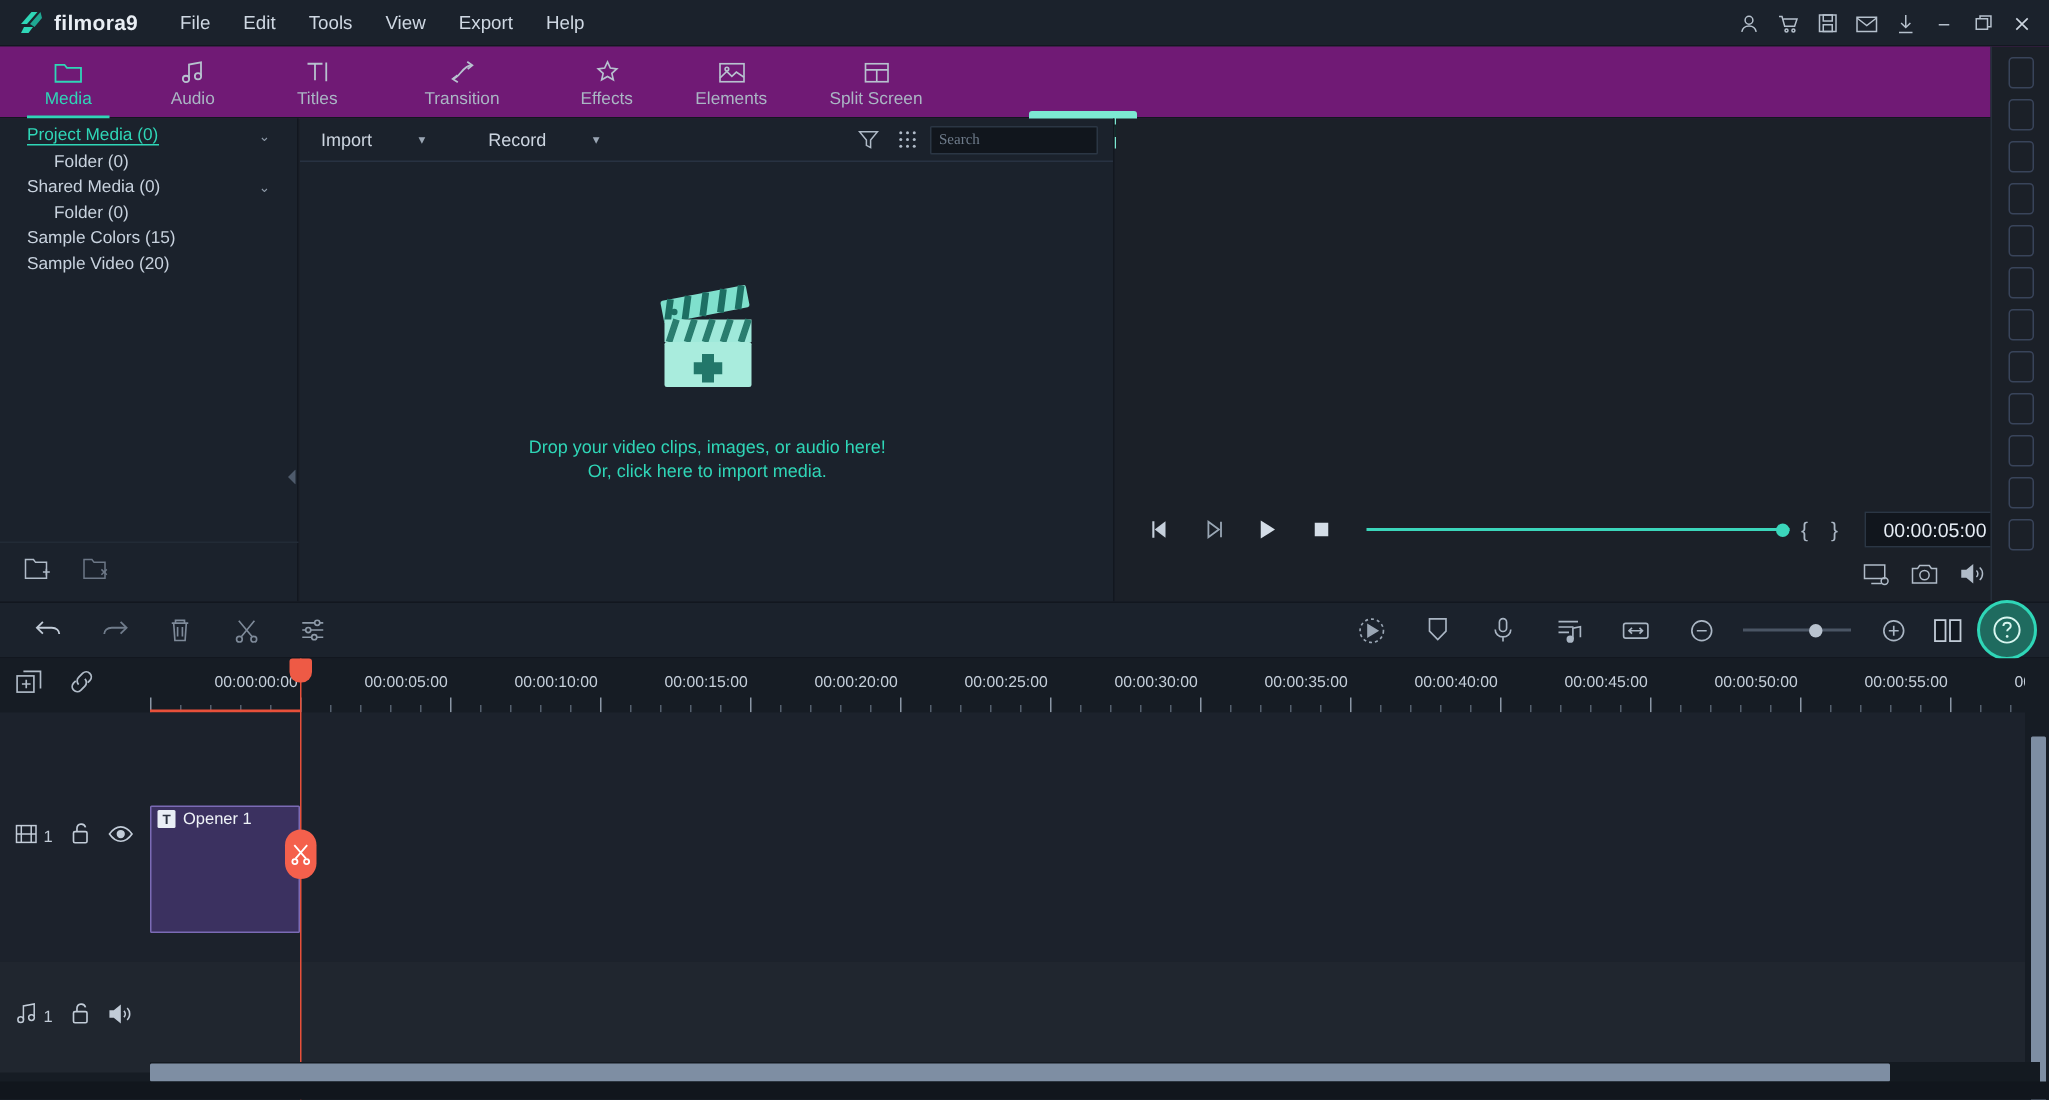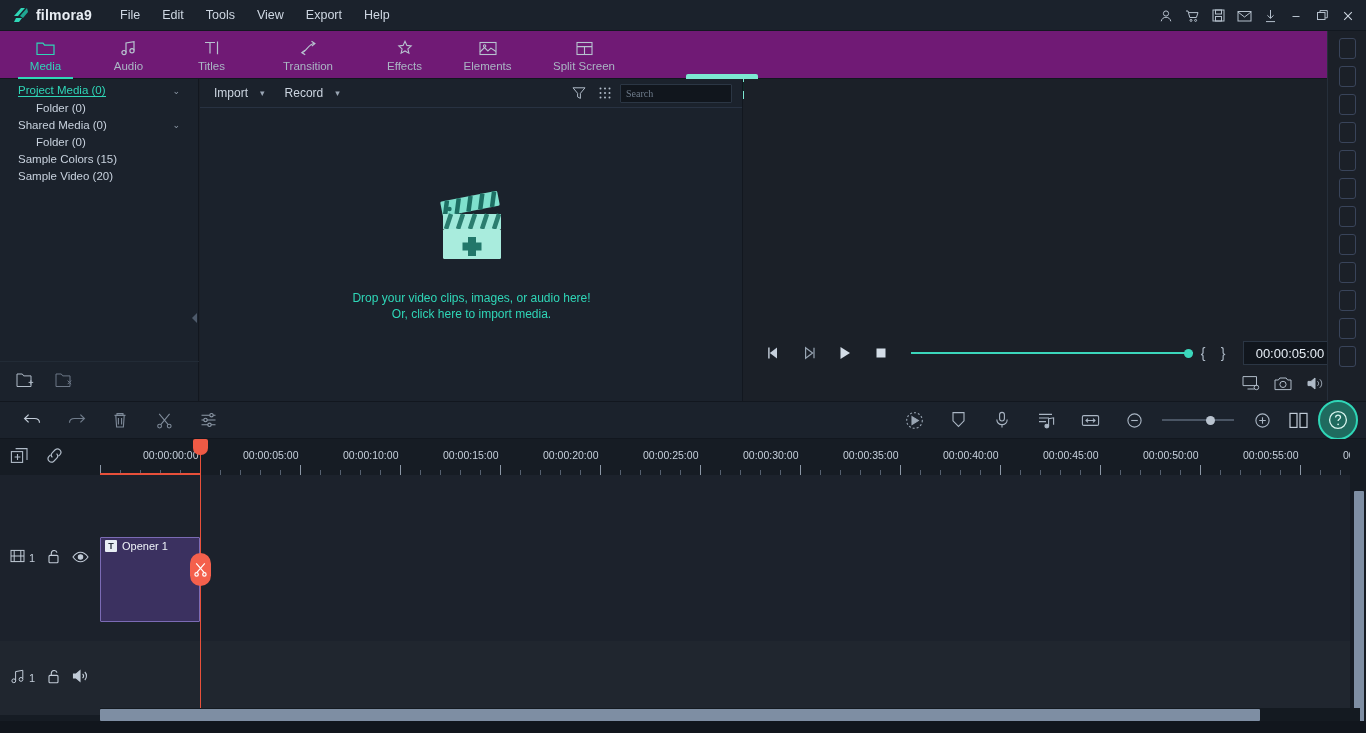--- a/index.html
+++ b/index.html
@@ -81,21 +81,21 @@
 
   
   .library {
     position:absolute; left:200px; top:79px; width:543px; height:322px;
     background:#1b222c; border-right:1px solid #12171f;
   }
   .lib-toolbar {
     height:29px; display:flex; align-items:center; border-bottom:1px solid #283242;
     padding-left:14px; gap:0;
   }
-  .lib-ctl { display:flex; align-items:center; gap:12px; font-size:12px; color:#ccd5e0; }
+  .lib-ctl { display:flex; align-items:center; gap:31px; font-size:12px; color:#ccd5e0; }
   .lib-ctl .chev { font-size:9px; color:#9aa6b4; }
   .lib-spacer { flex:1; }
   .lib-icon { width:26px; height:26px; display:flex; align-items:center; justify-content:center; }
   .searchbox {
     width:112px; height:19px; background:#11161d; border:1px solid #2b3644; border-radius:1px;
     display:flex; align-items:center; padding:0 5px; margin-right:10px; margin-left:2px;
   }
   .searchbox input {
     flex:1; background:transparent; border:0; outline:0; color:#c8d2de; font-size:10px;
     font-family:Liberation Serif, serif;
@@ -408,21 +408,21 @@
       </span>
     </div>
   </div>
 
   <div class="library">
     <div class="lib-toolbar">
       <div class="lib-ctl">
         <span>Import</span>
         <span class="chev">▾</span>
       </div>
-      <div class="lib-ctl" style="margin-left:20px">
+      <div class="lib-ctl" style="margin-left:42px">
         <span>Record</span>
         <span class="chev">▾</span>
       </div>
       <div class="lib-spacer"></div>
       <div class="lib-icon">
         <svg width="14" height="14" viewBox="0 0 14 14" fill="none" stroke="#b0bbc8" stroke-width="1">
             <path d="M1 1.8h12l-4.6 5.5v5.1L5.6 10.9V7.3z"></path>
           </svg>
       </div>
       <div class="lib-icon">

